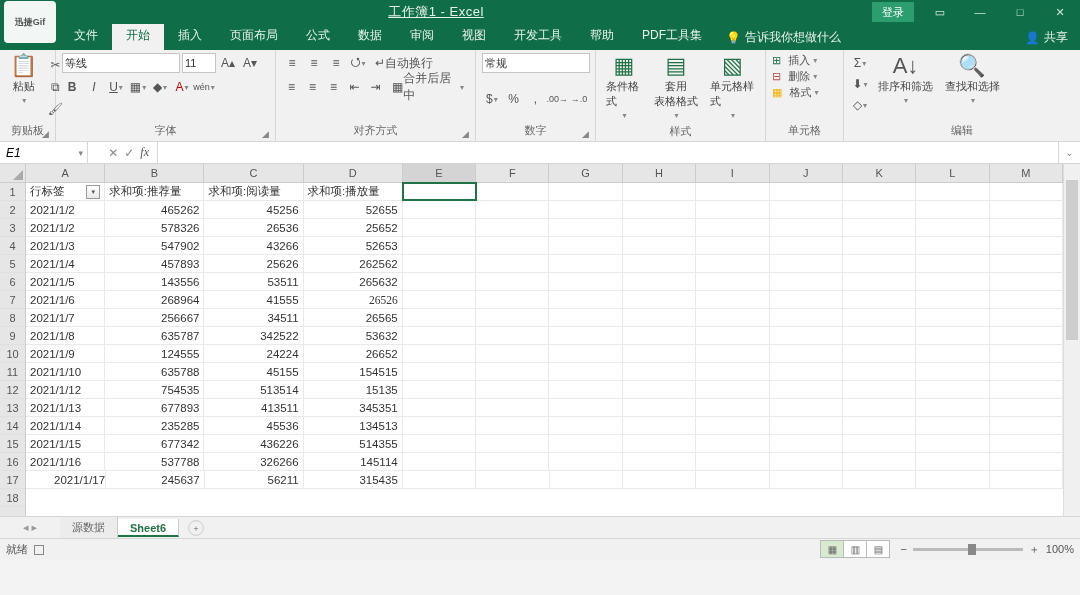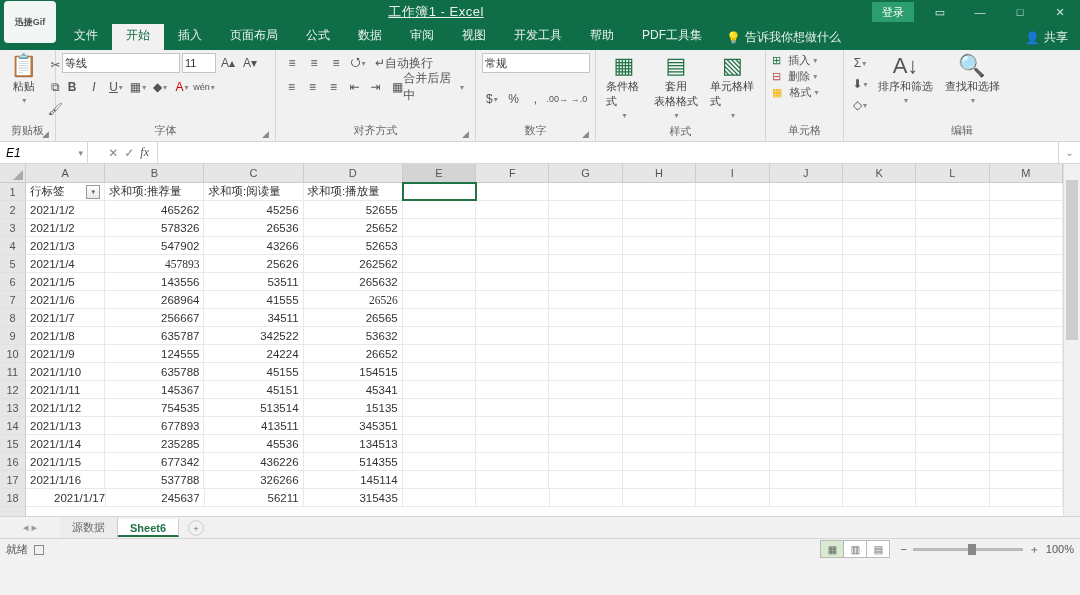--- a/index.html
+++ b/index.html
@@ -359,21 +359,21 @@
           <div class="td" style="width: 74px;"></div>
           <div class="td" style="width: 74px;"></div>
           <div class="td" style="width: 74px;"></div>
           <div class="td" style="width: 74px;"></div>
           <div class="td" style="width: 74px;"></div>
           <div class="td" style="width: 74px;"></div>
           <div class="td" style="width: 74px;"></div>
         </div>
         <div class="tr">
           <div class="td" style="width: 80px;">2021/1/4</div>
-          <div class="td num" style="width: 100px; font-family: Liberation Serif, serif;">457893</div>
+          <div class="td num" style="width: 100px;">457893</div>
           <div class="td num" style="width: 100px;">25626</div>
           <div class="td num" style="width: 100px;">262562</div>
           <div class="td" style="width: 74px;"></div>
           <div class="td" style="width: 74px;"></div>
           <div class="td" style="width: 74px;"></div>
           <div class="td" style="width: 74px;"></div>
           <div class="td" style="width: 74px;"></div>
           <div class="td" style="width: 74px;"></div>
           <div class="td" style="width: 74px;"></div>
           <div class="td" style="width: 74px;"></div>
@@ -452,35 +452,20 @@
           <div class="td" style="width: 74px;"></div>
           <div class="td" style="width: 74px;"></div>
           <div class="td" style="width: 74px;"></div>
           <div class="td" style="width: 74px;"></div>
         </div>
         <div class="tr">
           <div class="td" style="width: 80px;">2021/1/10</div>
           <div class="td num" style="width: 100px;">635788</div>
           <div class="td num" style="width: 100px;">45155</div>
           <div class="td num" style="width: 100px;">154515</div>
-          <div class="td" style="width: 74px;"></div>
-          <div class="td" style="width: 74px;"></div>
-          <div class="td" style="width: 74px;"></div>
-          <div class="td" style="width: 74px;"></div>
-          <div class="td" style="width: 74px;"></div>
-          <div class="td" style="width: 74px;"></div>
-          <div class="td" style="width: 74px;"></div>
-          <div class="td" style="width: 74px;"></div>
-          <div class="td" style="width: 74px;"></div>
-        </div>
-        <div class="tr">
-          <div class="td" style="width: 80px;">2021/1/11</div>
-          <div class="td num" style="width: 100px;">145367</div>
-          <div class="td num" style="width: 100px;">45151</div>
-          <div class="td num" style="width: 100px;">45341</div>
           <div class="td" style="width: 74px;"></div>
           <div class="td" style="width: 74px;"></div>
           <div class="td" style="width: 74px;"></div>
           <div class="td" style="width: 74px;"></div>
           <div class="td" style="width: 74px;"></div>
           <div class="td" style="width: 74px;"></div>
           <div class="td" style="width: 74px;"></div>
           <div class="td" style="width: 74px;"></div>
           <div class="td" style="width: 74px;"></div>
         </div>

